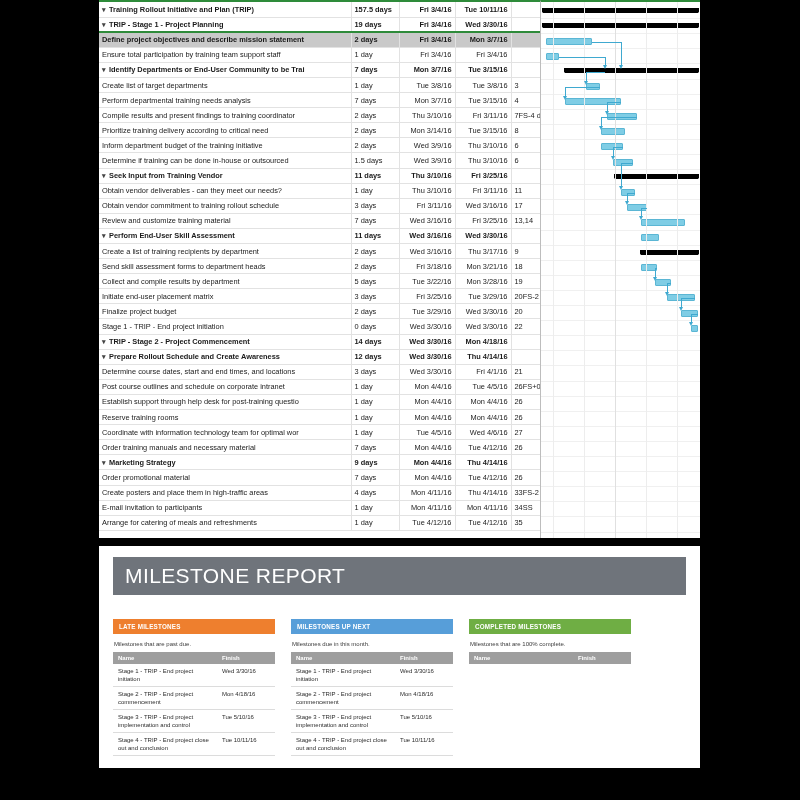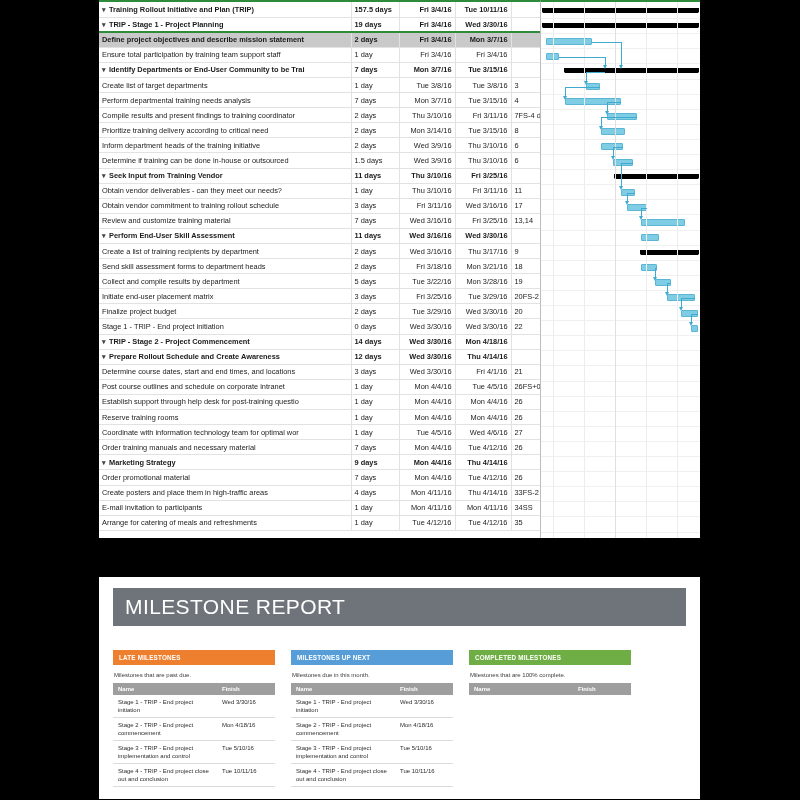--- a/index.html
+++ b/index.html
@@ -71,21 +71,21 @@
   .bar.summary::after  { right:-1px; border-left:4px solid transparent; border-right:0; }
   .link { position:absolute; background:#3FA9D0; }
   .arrow {
     position:absolute; width:0; height:0;
     border-left:2.5px solid transparent; border-right:2.5px solid transparent;
     border-top:4px solid #3FA9D0;
   }
 
   
   #report-panel {
-    position:absolute; left:99px; top:577px; width:601px; height:222px;
+    position:absolute; left:99px; top:546px; width:601px; height:222px;
     background:#ffffff;
   }
   #report-title {
     position:absolute; left:14px; top:11px; width:573px; height:38px;
     background:#6F747B; color:#ffffff;
     font-size:21px; letter-spacing:0.4px; font-weight:400;
     display:flex; align-items:center; padding-left:12px;
   }
   .ms-col { position:absolute; top:73px; width:162px; }
   #col-late { left:14px; }
@@ -179,21 +179,21 @@
                 <td class="c-pred">7FS-4 days</td>
               </tr>
               <tr class="lvl3 task">
                 <td class="c-name">Prioritize training delivery according to critical need</td>
                 <td class="c-dur">2 days</td>
                 <td class="c-start">Mon 3/14/16</td>
                 <td class="c-fin">Tue 3/15/16</td>
                 <td class="c-pred">8</td>
               </tr>
               <tr class="lvl3 task">
-                <td class="c-name">Inform department heads of the training initiative</td>
+                <td class="c-name">Inform department budget of the training initiative</td>
                 <td class="c-dur">2 days</td>
                 <td class="c-start">Wed 3/9/16</td>
                 <td class="c-fin">Thu 3/10/16</td>
                 <td class="c-pred">6</td>
               </tr>
               <tr class="lvl3 task">
                 <td class="c-name">Determine if training can be done in-house or outsourced</td>
                 <td class="c-dur">1.5 days</td>
                 <td class="c-start">Wed 3/9/16</td>
                 <td class="c-fin">Thu 3/10/16</td>

